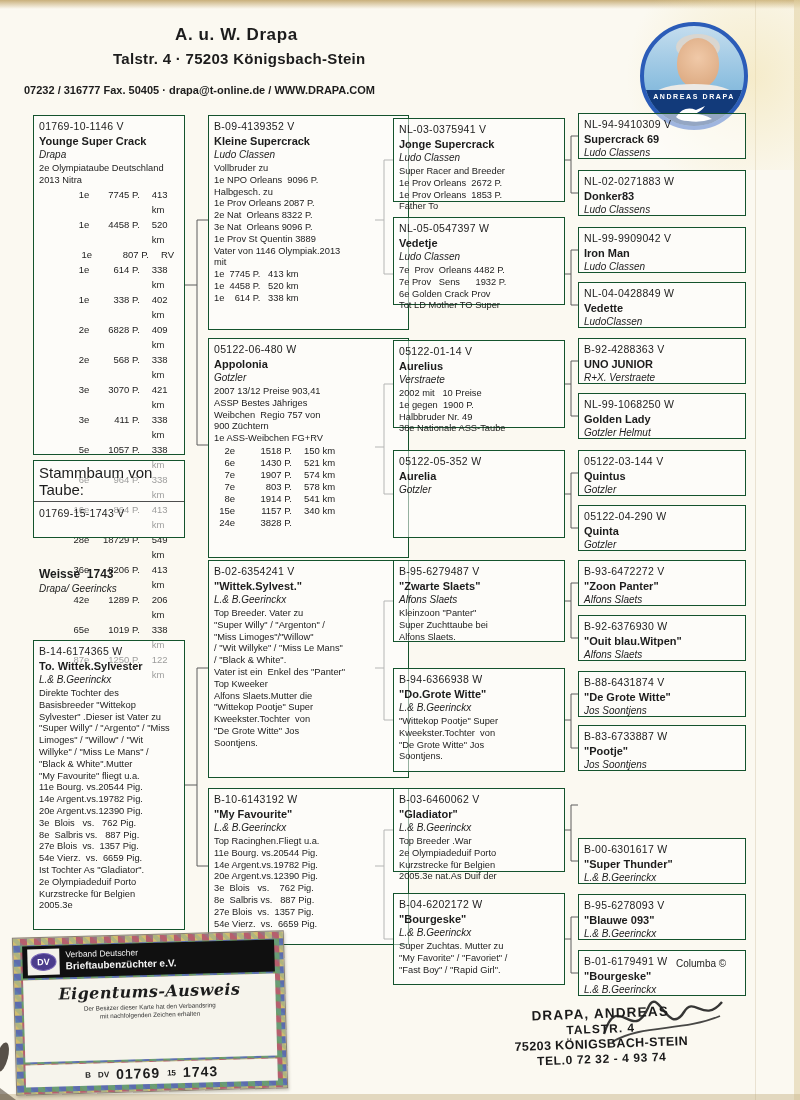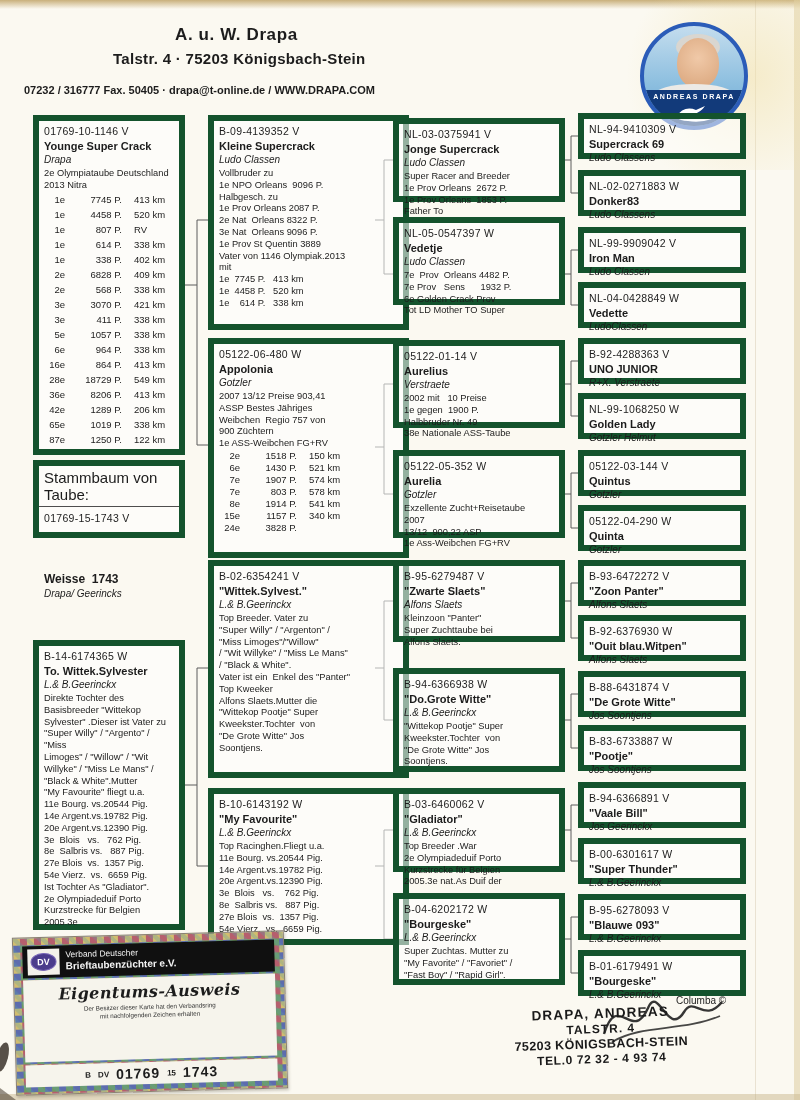--- a/index.html
+++ b/index.html
@@ -32,35 +32,35 @@
                 background:radial-gradient(circle at 50% 40%, #f0c9a8, #d8a379); }
   .photo-shoulders { position:absolute; left:10px; top:58px; width:80px; height:22px;
                      background:#eceae6; border-radius:50% 50% 0 0; }
   .photo-band { position:absolute; left:0; bottom:0; width:100%; height:36px; background:#123a7a; text-align:center; }
   .photo-caption { display:block; margin-top:3px; font-size:7px; letter-spacing:1.6px; color:#fff; font-weight:bold; }
   .photo-dove { position:absolute; left:50%; bottom:1px; transform:translateX(-50%); }
   .photo-tint { position:absolute; left:600px; top:0; width:200px; height:170px;
                 background:radial-gradient(circle at 75% 45%, rgba(240,224,170,.55), rgba(240,224,170,0) 70%); }
 
   
-  .pbox { position:absolute; border:6px solid #14532d; background:rgba(255,255,255,.55); padding:4px 5px; }
+  .pbox { position:absolute; border:1px solid #14532d; background:rgba(255,255,255,.55); padding:4px 5px; }
   .c1 { left:33px;  width:152px; }
   .c2 { left:208px; width:201px; }
   .c3 { left:393px; width:172px; }
   .c4 { left:578px; width:168px; }
   .bid { font-size:10.5px; letter-spacing:.3px; margin-bottom:3px; white-space:pre-wrap; }
   .bname { font-weight:bold; font-size:11px; margin-bottom:2px; white-space:pre-wrap; }
   .bname.big { font-size:12px;margin-top:48px; }
   .bbreeder { font-style:italic; font-size:10px; margin-bottom:3px; white-space:pre-wrap; }
   .btext { white-space:pre-wrap; font-size:9.3px; line-height:11.8px; }
   .subject-label { border-bottom:1px solid #4e4e4e; margin:-4px -5px 5px; padding:3px 5px; font-size:15px; }
 
   
   .results { font-size:9.5px; }
-  .results-wide .trow { line-height:15px; }
+  .results-wide .trow { line-height:15px;margin-left:32px; }
   .results-tight .trow { line-height:12px; }
   .trow { display:flex; }
   .tc0 { width:26px; text-align:right; padding-right:5px; }
   .tc1 { width:52px; text-align:right; }
   .tc2 { padding-left:12px; }
 
   
   .connectors { position:absolute; left:0; top:0; pointer-events:none; }
 
   
@@ -82,21 +82,21 @@
                 text-align:center; padding-top:5px; }
   .card-title { font-family:"DejaVu Serif", serif; font-style:italic; font-weight:bold; font-size:16px;
                 letter-spacing:.4px; }
   .card-sub { font-size:6.3px; line-height:7.6px; margin-top:2px; color:#333; }
   .card-ringrow { position:absolute; left:9px; right:9px; bottom:7px; height:22px; background:#f6f4ec;
                   display:flex; align-items:center; justify-content:center; gap:7px; }
   .ring-small { font-size:8px; font-weight:bold; }
   .ring-big { font-size:14px; font-weight:bold; letter-spacing:1px; }
 
   
-  .columba { position:absolute; left:676px; top:995px; font-size:10px; }
+  .columba { position:absolute; left:676px; top:958px; font-size:10px; }
   .stamp { position:absolute; left:492px; top:1006px; width:218px; transform:rotate(-2deg);
            text-align:center; color:#191919; font-weight:bold; }
   .stamp-l1 { font-size:13.5px; letter-spacing:1.2px; }
   .stamp-l2 { font-size:12px; letter-spacing:1px; margin-top:1px; }
   .stamp-l3 { font-size:12.5px; letter-spacing:.4px; margin-top:1px; }
   .stamp-l4 { font-size:12px; letter-spacing:.6px; margin-top:1px; }
   .signature { position:absolute; left:598px; top:982px; }
 </style>
 </head>
 <body>
@@ -394,24 +394,20 @@
     <div class="bbreeder">Verstraete</div>
     <div class="btext">2002 mit   10 Preise
 1e gegen  1900 P.
 Halbbruder Nr. 49
 38e Nationale ASS-Taube</div>
   </div>
   <div class="pbox c3" style="top:450px;height:88px">
     <div class="bid">05122-05-352 W</div>
     <div class="bname">Aurelia</div>
     <div class="bbreeder">Gotzler</div>
-    <div class="btext">Exzellente Zucht+Reisetaube
-2007
-13/12  900,22 ASP
-1e Ass-Weibchen FG+RV</div>
   </div>
   <div class="pbox c3" style="top:560px;height:82px">
     <div class="bid">B-95-6279487 V</div>
     <div class="bname">"Zwarte Slaets"</div>
     <div class="bbreeder">Alfons Slaets</div>
     <div class="btext">Kleinzoon "Panter"
 Super Zuchttaube bei
 Alfons Slaets.</div>
   </div>
   <div class="pbox c3" style="top:668px;height:104px">
@@ -493,25 +489,20 @@
   </div>
   <div class="pbox c4" style="top:671px;height:46px">
     <div class="bid">B-88-6431874 V</div>
     <div class="bname">"De Grote Witte"</div>
     <div class="bbreeder">Jos Soontjens</div>
   </div>
   <div class="pbox c4" style="top:725px;height:46px">
     <div class="bid">B-83-6733887 W</div>
     <div class="bname">"Pootje"</div>
     <div class="bbreeder">Jos Soontjens</div>
-  </div>
-  <div class="pbox c4" style="top:782px;height:46px">
-    <div class="bid">B-94-6366891 V</div>
-    <div class="bname">"Vaale Bill"</div>
-    <div class="bbreeder">Jos Geerinckx</div>
   </div>
   <div class="pbox c4" style="top:838px;height:46px">
     <div class="bid">B-00-6301617 W</div>
     <div class="bname">"Super Thunder"</div>
     <div class="bbreeder">L.&amp; B.Geerinckx</div>
   </div>
   <div class="pbox c4" style="top:894px;height:46px">
     <div class="bid">B-95-6278093 V</div>
     <div class="bname">"Blauwe 093"</div>
     <div class="bbreeder">L.&amp; B.Geerinckx</div>

